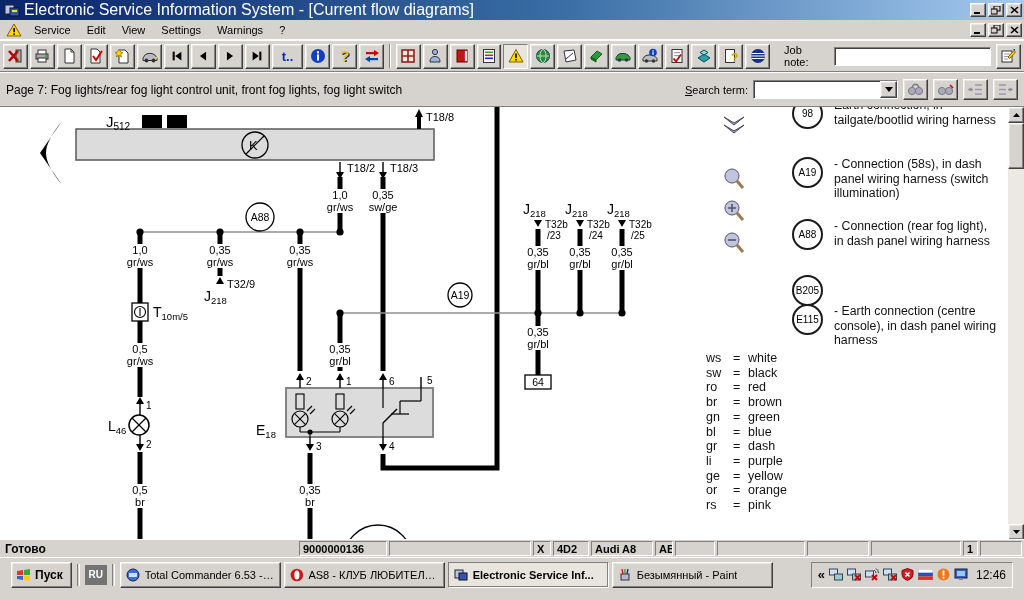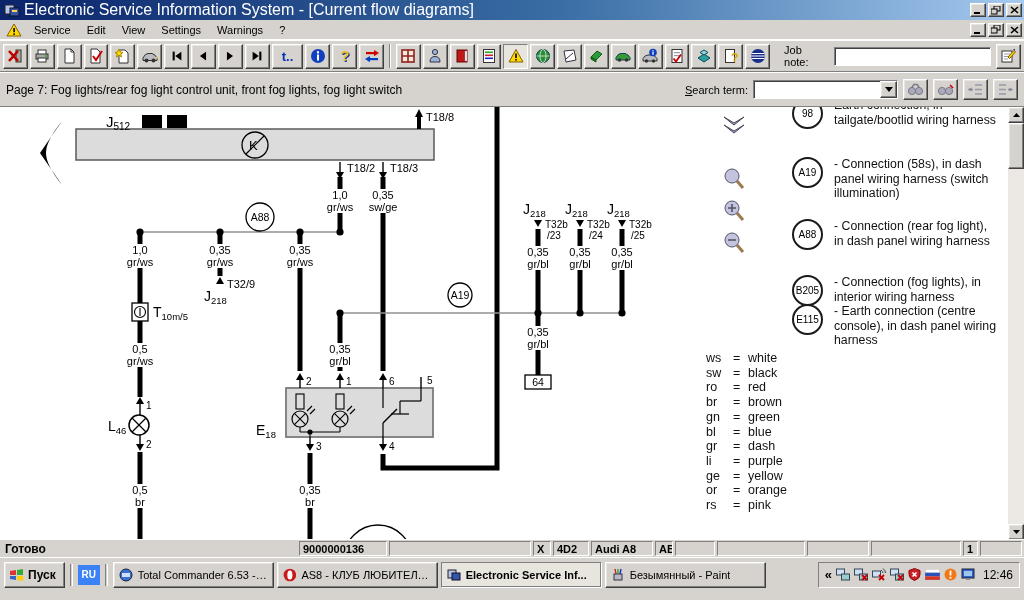--- a/index.html
+++ b/index.html
@@ -78,25 +78,25 @@
 
   
   .statusbar { height:18px; display:flex; align-items:center; gap:2px; padding:1px 2px;
     border-top:1px solid #fff; flex:0 0 auto; }
   .sp { height:15px; border:1px solid; border-color:#808080 #fff #fff #808080; padding:1px 3px;
     font-weight:bold; font-size:11px; white-space:nowrap; overflow:hidden; }
   .sp.ready { flex:1 1 auto; border:none; padding-left:3px; font-size:12px; }
 
   
   .taskbar { height:34px; background:#d6d3ce; border-top:1px solid #fff; display:flex;
-    align-items:center; padding:3px 4px; gap:3px; flex:0 0 auto; }
+    align-items:center; padding:3px 11px; gap:3px; flex:0 0 auto; }
   .startbtn { height:26px; padding:0 8px 0 4px; display:flex; align-items:center; gap:4px;
     font-weight:bold; font-size:12px; }
   .tseph { width:3px; height:22px; border-left:1px solid #808080; border-right:1px solid #fff; margin:0 2px; }
-  .langbox { width:22px; height:20px; background:#3b82f6; color:#fff; font-size:10px; font-weight:bold;
+  .langbox { width:22px; height:20px; background:#737373; color:#fff; font-size:10px; font-weight:bold;
     display:flex; align-items:center; justify-content:center; }
   .taskbtn { width:161px; height:26px; display:flex; align-items:center; gap:5px; padding:0 5px;
     font-size:11px; white-space:nowrap; overflow:hidden; }
   .taskbtn.active { background:#e8e5df; border-color:#808080 #fff #fff #808080; font-weight:bold; }
   .taskbtn .tlabel { overflow:hidden; text-overflow:ellipsis; }
   .tray { margin-left:auto; height:26px; display:flex; align-items:center; gap:4px; padding:0 6px;
     border:1px solid; border-color:#808080 #fff #fff #808080; }
   .tray .clock { font-size:12px; margin-left:4px; }
   .chev { font-weight:bold; font-size:13px; }
 </style>
@@ -649,21 +649,20 @@
       <div class="lg-item" style="top:50px">
         <div class="lg-circle">A19</div>
         <div class="lg-text">- Connection (58s), in dash panel wiring harness (switch illumination)</div>
       </div>
       <div class="lg-item" style="top:112px">
         <div class="lg-circle">A88</div>
         <div class="lg-text">- Connection (rear fog light), in dash panel wiring harness</div>
       </div>
       <div class="lg-item" style="top:168px">
         <div class="lg-circle">B205</div>
-        <div class="lg-text">- Connection (fog lights), in interior wiring harness</div>
       </div>
       <div class="lg-item" style="top:197px">
         <div class="lg-circle">E115</div>
         <div class="lg-text">- Earth connection (centre console), in dash panel wiring harness</div>
       </div>
     </div>
 
     <div class="colorkey">
       <div class="ck-row">
           <span>ws</span>

